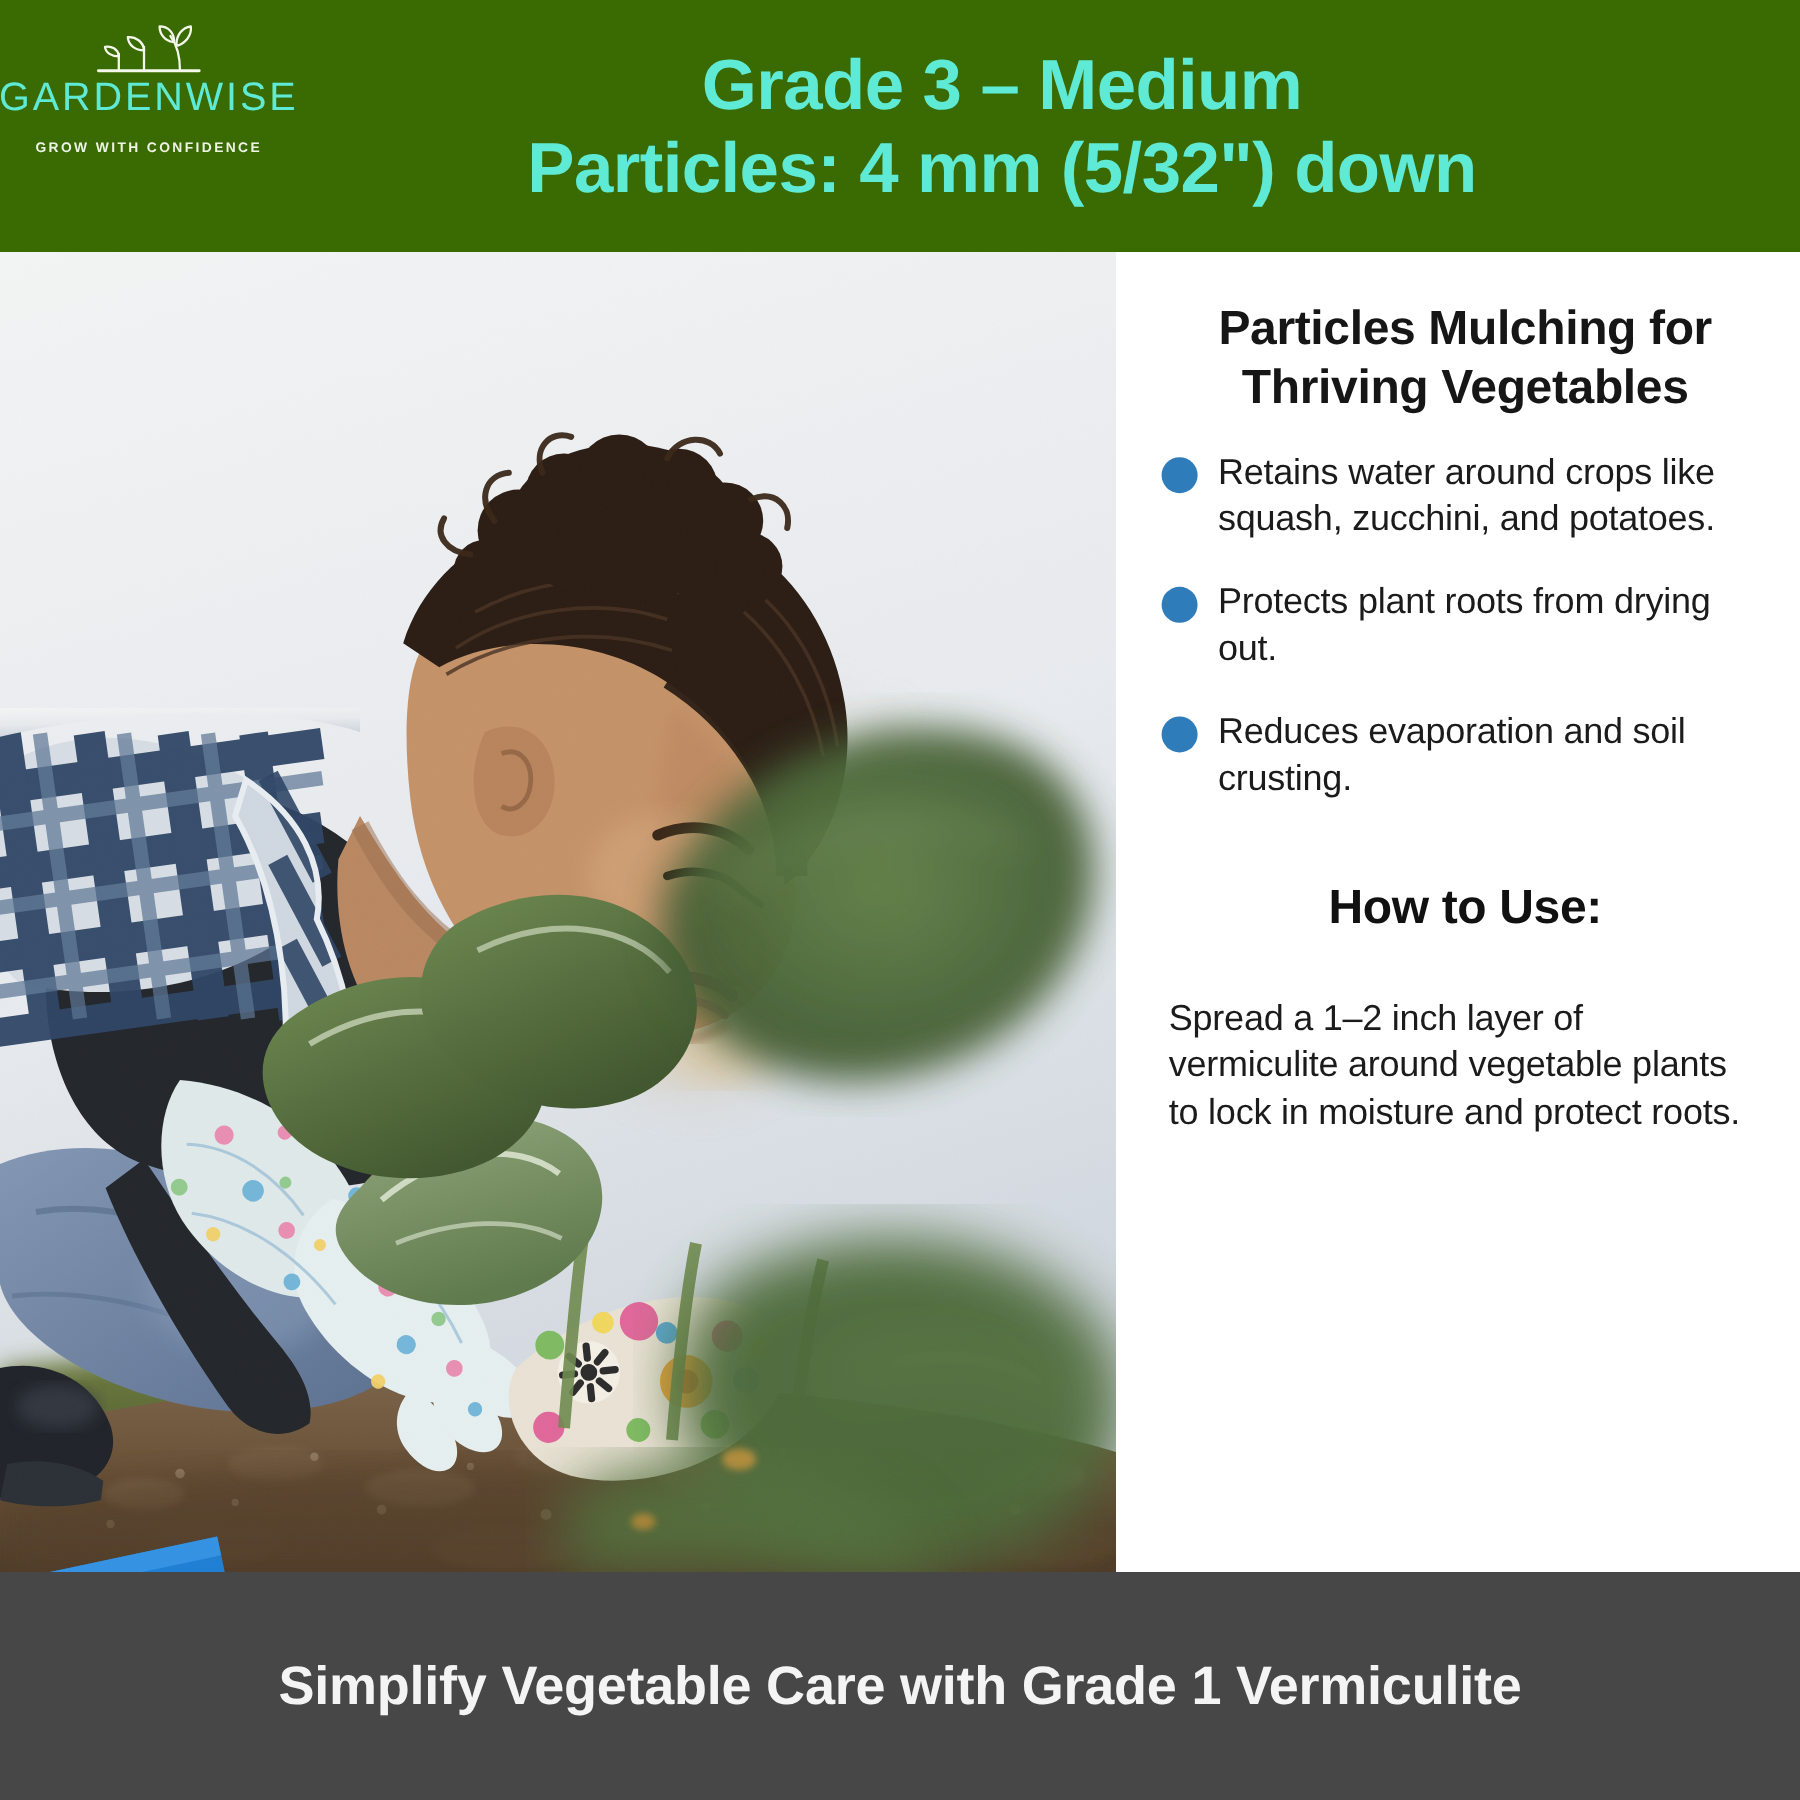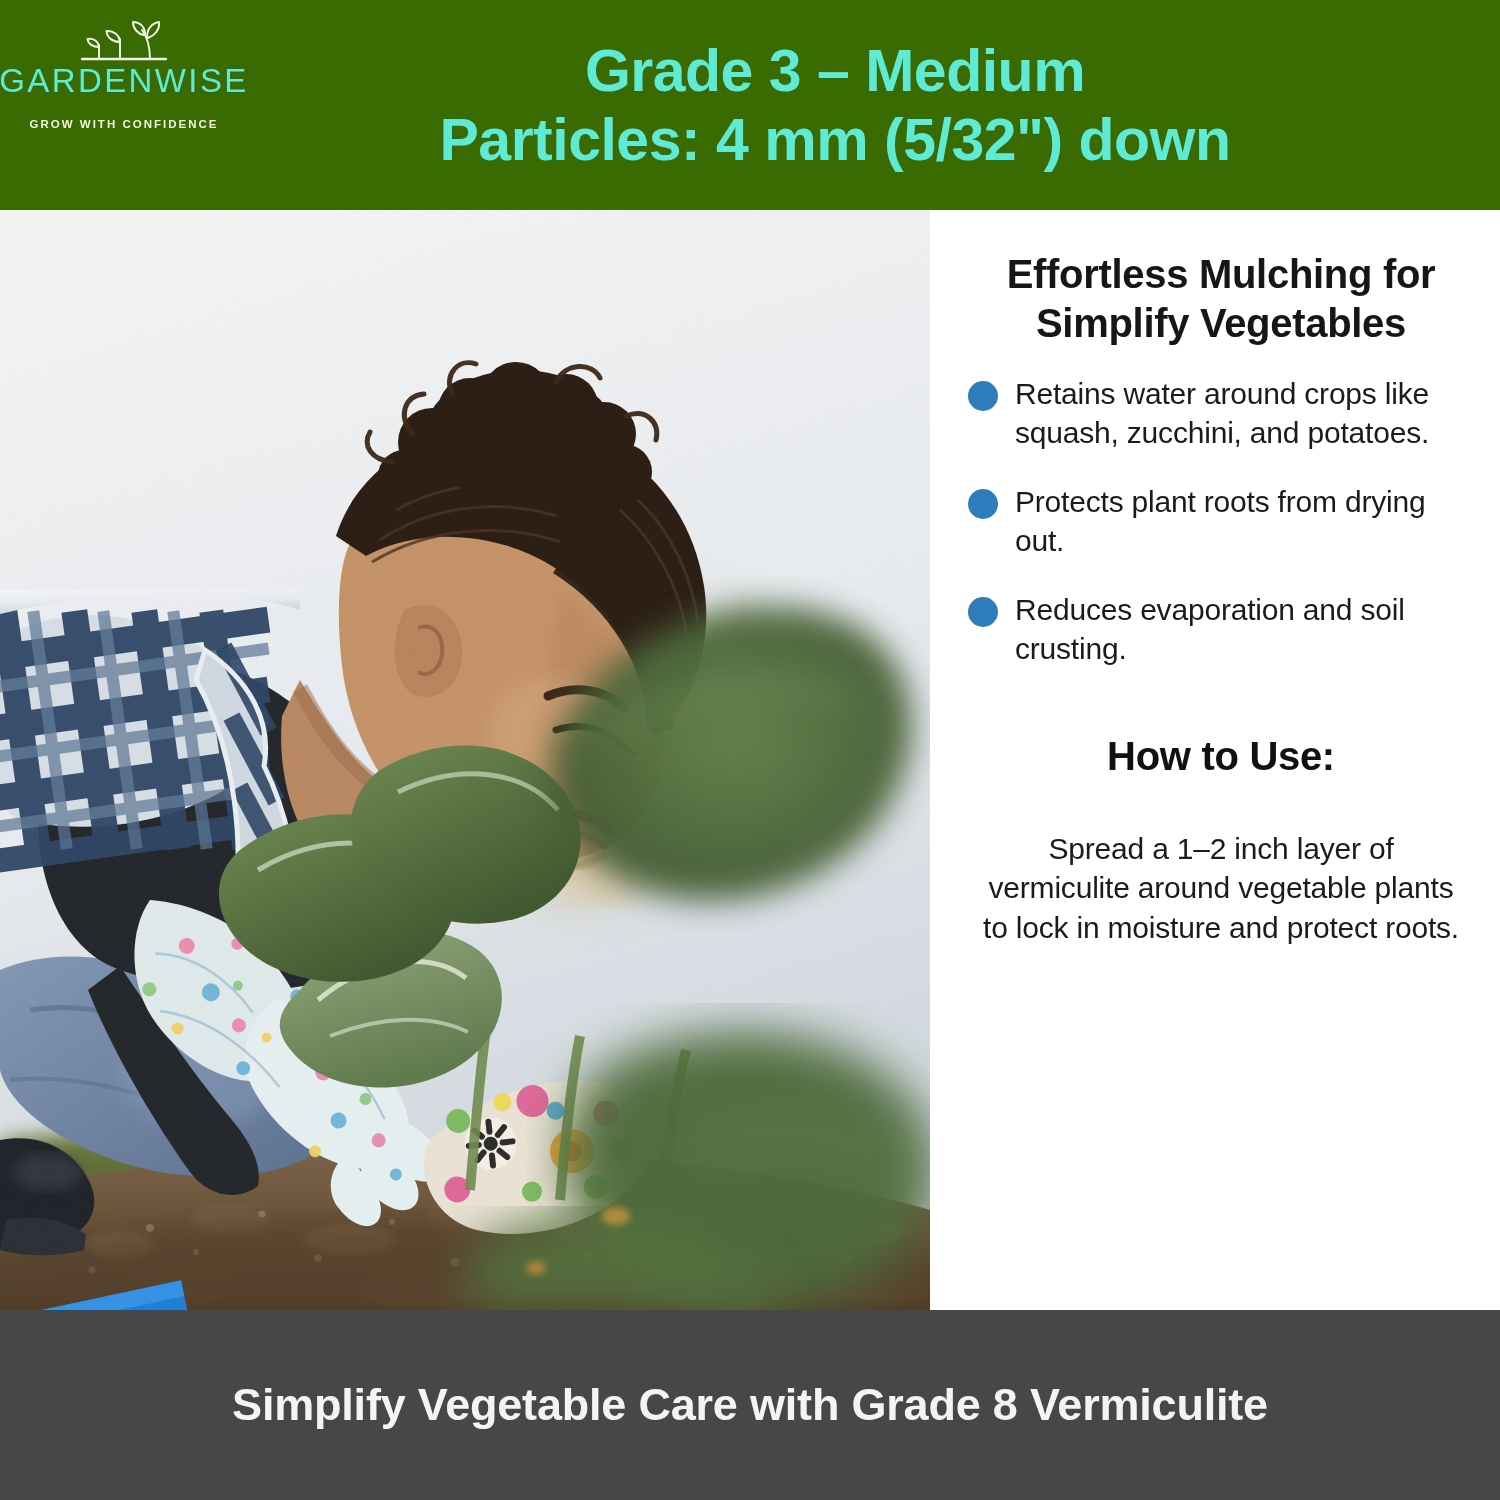--- a/index.html
+++ b/index.html
@@ -82,21 +82,21 @@
   .bullet-text{
     font-size:30px;line-height:1.30;color:#1b1b1b;
     font-weight:400;letter-spacing:-0.2px;
   }
   .howto-heading{
     text-align:center;color:#111111;
     font-weight:700;font-size:40px;letter-spacing:-0.3px;
     margin:36px 0 20px 0;
   }
   .howto-text{
-    text-align:center;color:#1b1b1b;
+    text-align:left;color:#1b1b1b;
     font-size:30px;line-height:1.32;font-weight:400;
     letter-spacing:-0.2px;
     padding:0 6px;
   }
 
   
   .footer{
     flex:0 0 190px;height:190px;
     background:#474747;
     display:flex;align-items:center;justify-content:center;
@@ -547,21 +547,21 @@
 
           <rect x="0" y="0" width="930" height="1100" filter="url(#grain)" opacity="0.10"></rect>
 
           <rect x="0" y="0" width="930" height="1100" fill="none"></rect>
         </g>
       </svg>
     </div>
 
     <div class="panel">
 
-      <h2 class="panel-heading">Effortless Mulching for Simplify Vegetables</h2>
+      <h2 class="panel-heading">Particles Mulching for Thriving Vegetables</h2>
 
       <ul class="bullets">
         <li class="bullet">
           <span class="dot"></span>
           <span class="bullet-text">Retains water around crops like squash, zucchini, and potatoes.</span>
         </li>
         <li class="bullet">
           <span class="dot"></span>
           <span class="bullet-text">Protects plant roots from drying out.</span>
         </li>
@@ -570,16 +570,16 @@
           <span class="bullet-text">Reduces evaporation and soil crusting.</span>
         </li>
       </ul>
 
       <h3 class="howto-heading">How to Use:</h3>
       <p class="howto-text">Spread a 1–2 inch layer of vermiculite around vegetable plants to lock in moisture and protect roots.</p>
     </div>
   </div>
 
   <div class="footer">
-    <div class="footer-text">Simplify Vegetable Care with Grade 8 Vermiculite</div>
+    <div class="footer-text">Simplify Vegetable Care with Grade 1 Vermiculite</div>
   </div>
 
 </div>
 
 </body></html>

